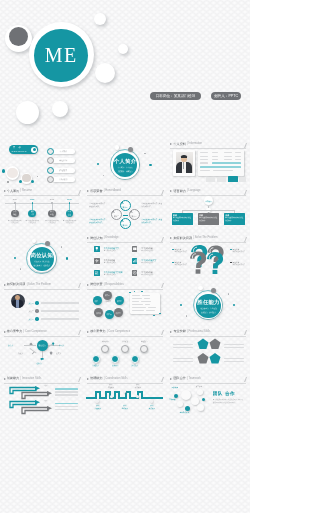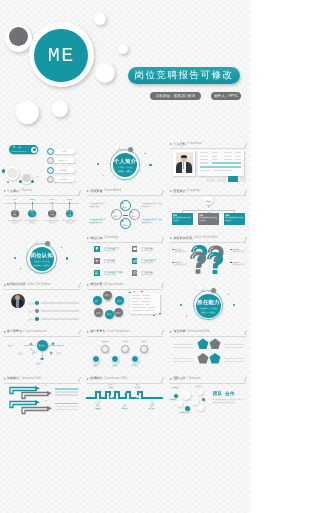--- a/index.html
+++ b/index.html
@@ -51,30 +51,29 @@
 
 <div class="page">
   <div class="tex"></div>
 
   <div class="slide" id="cover">
     <div class="circ ring" style="left:5px;top:24.5px;width:27px;height:27px;">
       <div class="circ" style="left:4.3px;top:2.7px;width:19.2px;height:19.2px;background:#6f7175;"></div>
     </div>
     <div class="circ ring" style="left:28.5px;top:21.8px;width:65px;height:65px;">
       <div class="circ" style="left:5.8px;top:6.8px;width:53.7px;height:53.7px;background:#1596a3;display:flex;align-items:center;justify-content:center;">
-        <span style="font-family:Liberation Mono, monospace;color:#fff;font-size:20px;letter-spacing:1.5px;">ME</span>
+        <span style="font-family:Liberation Serif, serif;color:#fff;font-size:20px;letter-spacing:1.5px;">ME</span>
       </div>
     </div>
     <div class="circ ring" style="left:94px;top:13px;width:12px;height:12px;"></div>
     <div class="circ ring" style="left:118px;top:44px;width:10px;height:10px;"></div>
     <div class="circ ring" style="left:95px;top:63px;width:20px;height:20px;"></div>
     <div class="circ ring" style="left:16px;top:101px;width:23px;height:23px;"></div>
     <div class="circ ring" style="left:52px;top:101px;width:16px;height:16px;"></div>
 
-    <div class="cov-title" style="left:128px;top:67px;width:112px;height:17px;font-size:9.5px;">岗位竞聘报告可修改</div>
     <div class="cov-tag" style="left:150px;top:92px;width:51px;height:8px;font-size:3.6px;">目标岗位：某某部门经理</div>
     <div class="cov-tag" style="left:211px;top:92px;width:30px;height:8px;font-size:3.6px;">竞聘人：PPTC</div>
   </div>
 
   <div class="g" style="left:0;top:140.6px;">
     <div class="cir sh" style="left:9.4px;top:4.5px;width:28.6px;height:9px;border-radius:4.5px;background:#1596a3;"></div>
     <div class="cap" style="left:13px;top:5.4px;font-size:2.3px;color:#fff;letter-spacing:1.3px;">目 录</div>
     <div class="cap" style="left:11.5px;top:9.1px;font-size:2px;color:rgba(255,255,255,.92);letter-spacing:.55px;">CONTENTS</div>
     <div class="cir" style="left:31px;top:6px;width:6px;height:6px;background:#fff;"></div>
     <div class="cir" style="left:32.5px;top:7.5px;width:3px;height:3px;background:#1596a3;"></div>

